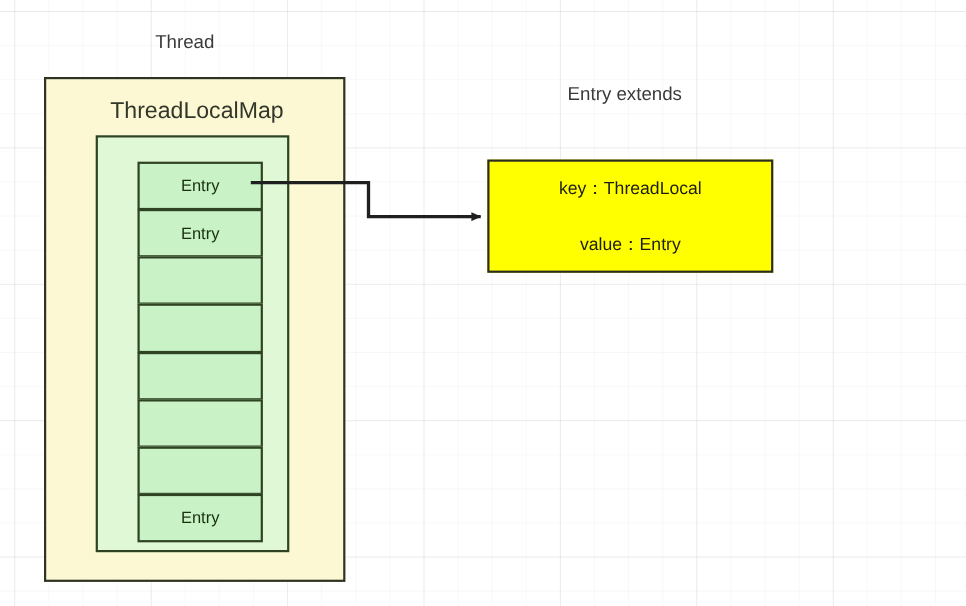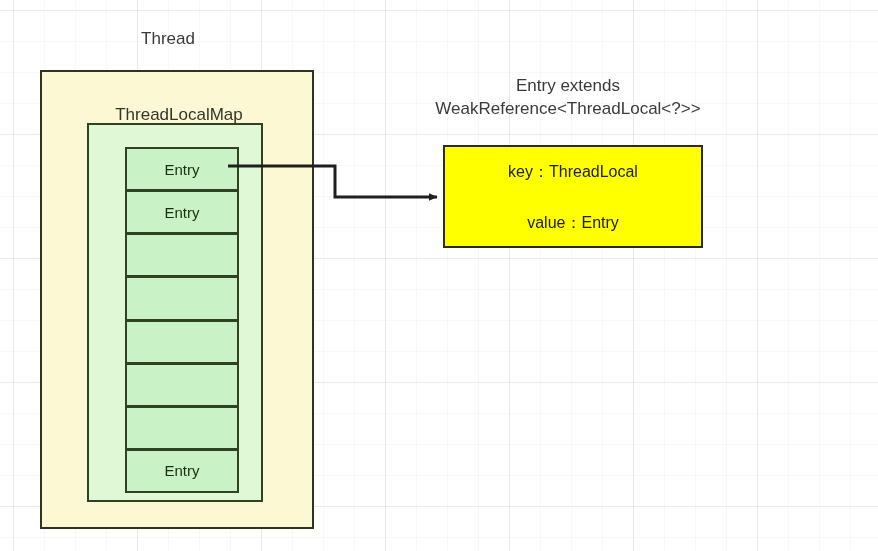--- a/index.html
+++ b/index.html
@@ -65,24 +65,23 @@
     background: #fcf8d4;
     border: 2px solid #2f3323;
     box-sizing: border-box;
   }
   #threadlocalmap-label {
     position: absolute;
     left: 0;
     top: 17px;
     width: 274px;
     text-align: center;
-    font-size: 17px;
+    font-size: 21px;
     color: #33372a;
     white-space: pre;
-    margin-top: 16px;
   }
 
   
   #tlm-box {
     position: absolute;
     left: 87px;
     top: 123px;
     width: 176px;
     height: 379px;
     background: #e0f8d6;
@@ -148,21 +147,21 @@
     white-space: pre;
   }
 </style>
 </head>
 <body>
 
 <div id="canvas">
 
   <div class="free-label" id="thread-label">Thread</div>
 
-  <div class="free-label" id="entry-extends-label"><span>Entry extends</span><br><span>WeakReference&lt;ThreadLocal&lt;?&gt;&gt;</span></div>
+  <div class="free-label" id="entry-extends-label"><span>Entry extends</span><br></div>
 
   <div id="thread-box">
     <div id="threadlocalmap-label">ThreadLocalMap</div>
   </div>
 
   <div id="tlm-box"></div>
 
   <div id="entry-table">
     <div class="entry-cell">Entry</div>
     <div class="entry-cell">Entry</div>

